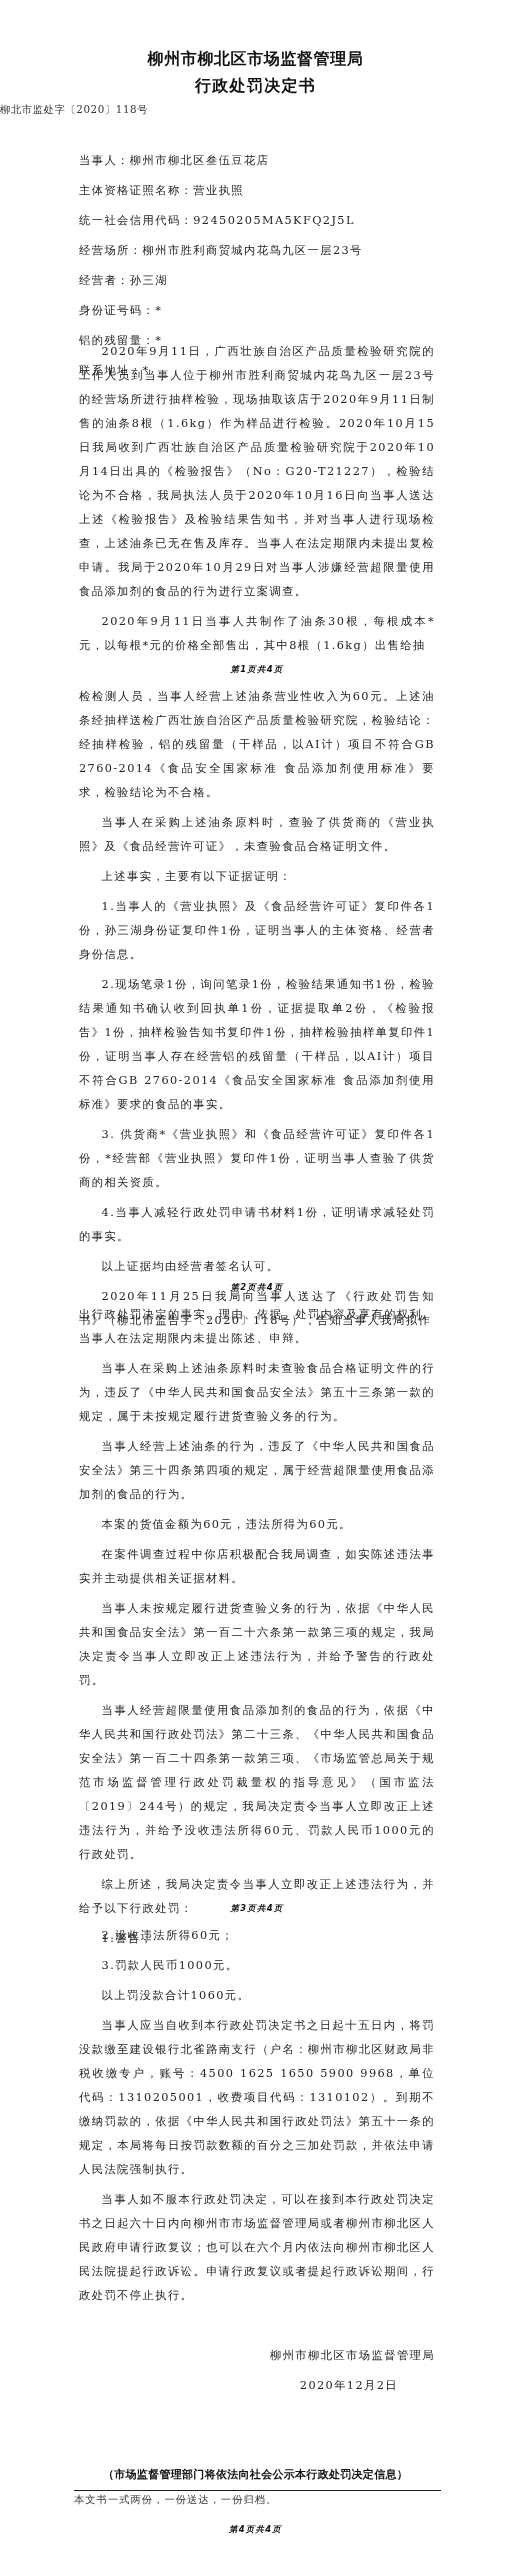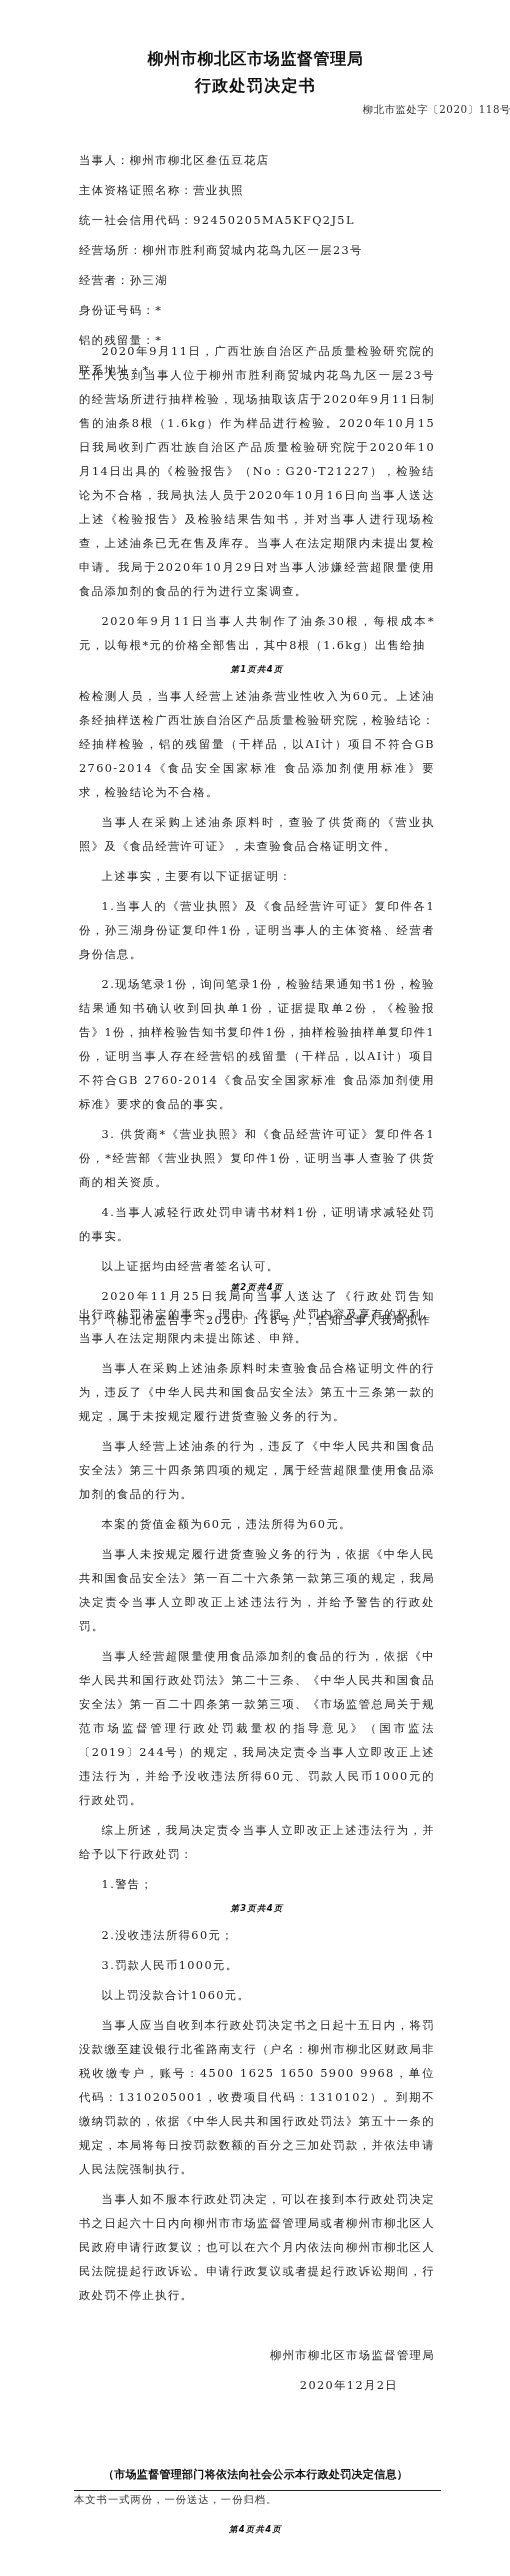--- a/index.html
+++ b/index.html
@@ -3,21 +3,21 @@
 <meta charset="utf-8">
 <style>
   html, body { margin: 0; padding: 0; background: #ffffff; }
   body { width: 511px; height: 2576px; position: relative; overflow: hidden;
          font-family: "DejaVu Serif", "Liberation Serif", serif; color: #1a1a1a; }
   .page { position: absolute; left: 0; top: 0; width: 511px; height: 2021px; }
   .title { position: absolute; left: 0; width: 511px; text-align: center;
            font-family: "DejaVu Sans", "Liberation Sans", sans-serif; font-weight: bold; color: #111; }
   .t1 { top: 49px; font-size: 16px; letter-spacing: 0.6px; }
   .t2 { top: 76px; font-size: 16px; letter-spacing: 1.3px; }
-  .docno { position: absolute; top: 103px; left: 0; width: 511px; text-align: right;
+  .docno { position: absolute; top: 103px; left: 0; width: 511px; text-align: left;
            font-size: 10.3px; color: #333; letter-spacing: 0.6px; }
   .body { position: absolute; left: 73px; width: 368px; font-size: 11.3px; line-height: 24px;
           letter-spacing: 1.4px; color: #222; text-align: justify; }
   .body p { margin: 6px; }
   .ind { text-indent: 2em; }
   .pnum { text-align: center; font-family: "DejaVu Sans", "Liberation Sans", sans-serif;
           font-size: 8.4px; font-weight: bold; line-height: 19.3px; letter-spacing: 1.3px; color: #111;
           text-indent: 0; font-style: italic; }
   .sign { text-align: right; padding-right: 0; }
   .sign-date { text-align: right; padding-right: 37px; }
@@ -66,20 +66,21 @@
     <p class="ind">以上证据均由经营者签名认可。</p>
     <p class="ind">2020年11月25日我局向当事人送达了《行政处罚告知书》（柳北市监告字〔2020〕118号），告知当事人我局拟作</p>
   </div>
 
   <div class="body" style="top:1272px;">
     <p class="pnum">第2页共4页</p>
     <p>出行政处罚决定的事实、理由、依据、处罚内容及享有的权利。当事人在法定期限内未提出陈述、申辩。</p>
     <p class="ind">当事人在采购上述油条原料时未查验食品合格证明文件的行为，违反了《中华人民共和国食品安全法》第五十三条第一款的规定，属于未按规定履行进货查验义务的行为。</p>
     <p class="ind">当事人经营上述油条的行为，违反了《中华人民共和国食品安全法》第三十四条第四项的规定，属于经营超限量使用食品添加剂的食品的行为。</p>
     <p class="ind">本案的货值金额为60元，违法所得为60元。</p>
+    <p class="ind">在案件调查过程中你店积极配合我局调查，如实陈述违法事实并主动提供相关证据材料。</p>
     <p class="ind">当事人未按规定履行进货查验义务的行为，依据《中华人民共和国食品安全法》第一百二十六条第一款第三项的规定，我局决定责令当事人立即改正上述违法行为，并给予警告的行政处罚。</p>
     <p class="ind">当事人经营超限量使用食品添加剂的食品的行为，依据《中华人民共和国行政处罚法》第二十三条、《中华人民共和国食品安全法》第一百二十四条第一款第三项、《市场监管总局关于规范市场监督管理行政处罚裁量权的指导意见》（国市监法〔2019〕244号）的规定，我局决定责令当事人立即改正上述违法行为，并给予没收违法所得60元、罚款人民币1000元的行政处罚。</p>
     <p class="ind">综上所述，我局决定责令当事人立即改正上述违法行为，并给予以下行政处罚：</p>
     <p class="ind">1.警告；</p>
   </div>
 
   <div class="body" style="top:1893px;">
     <p class="pnum">第3页共4页</p>
     <p class="ind">2.没收违法所得60元；</p>
     <p class="ind">3.罚款人民币1000元。</p>

